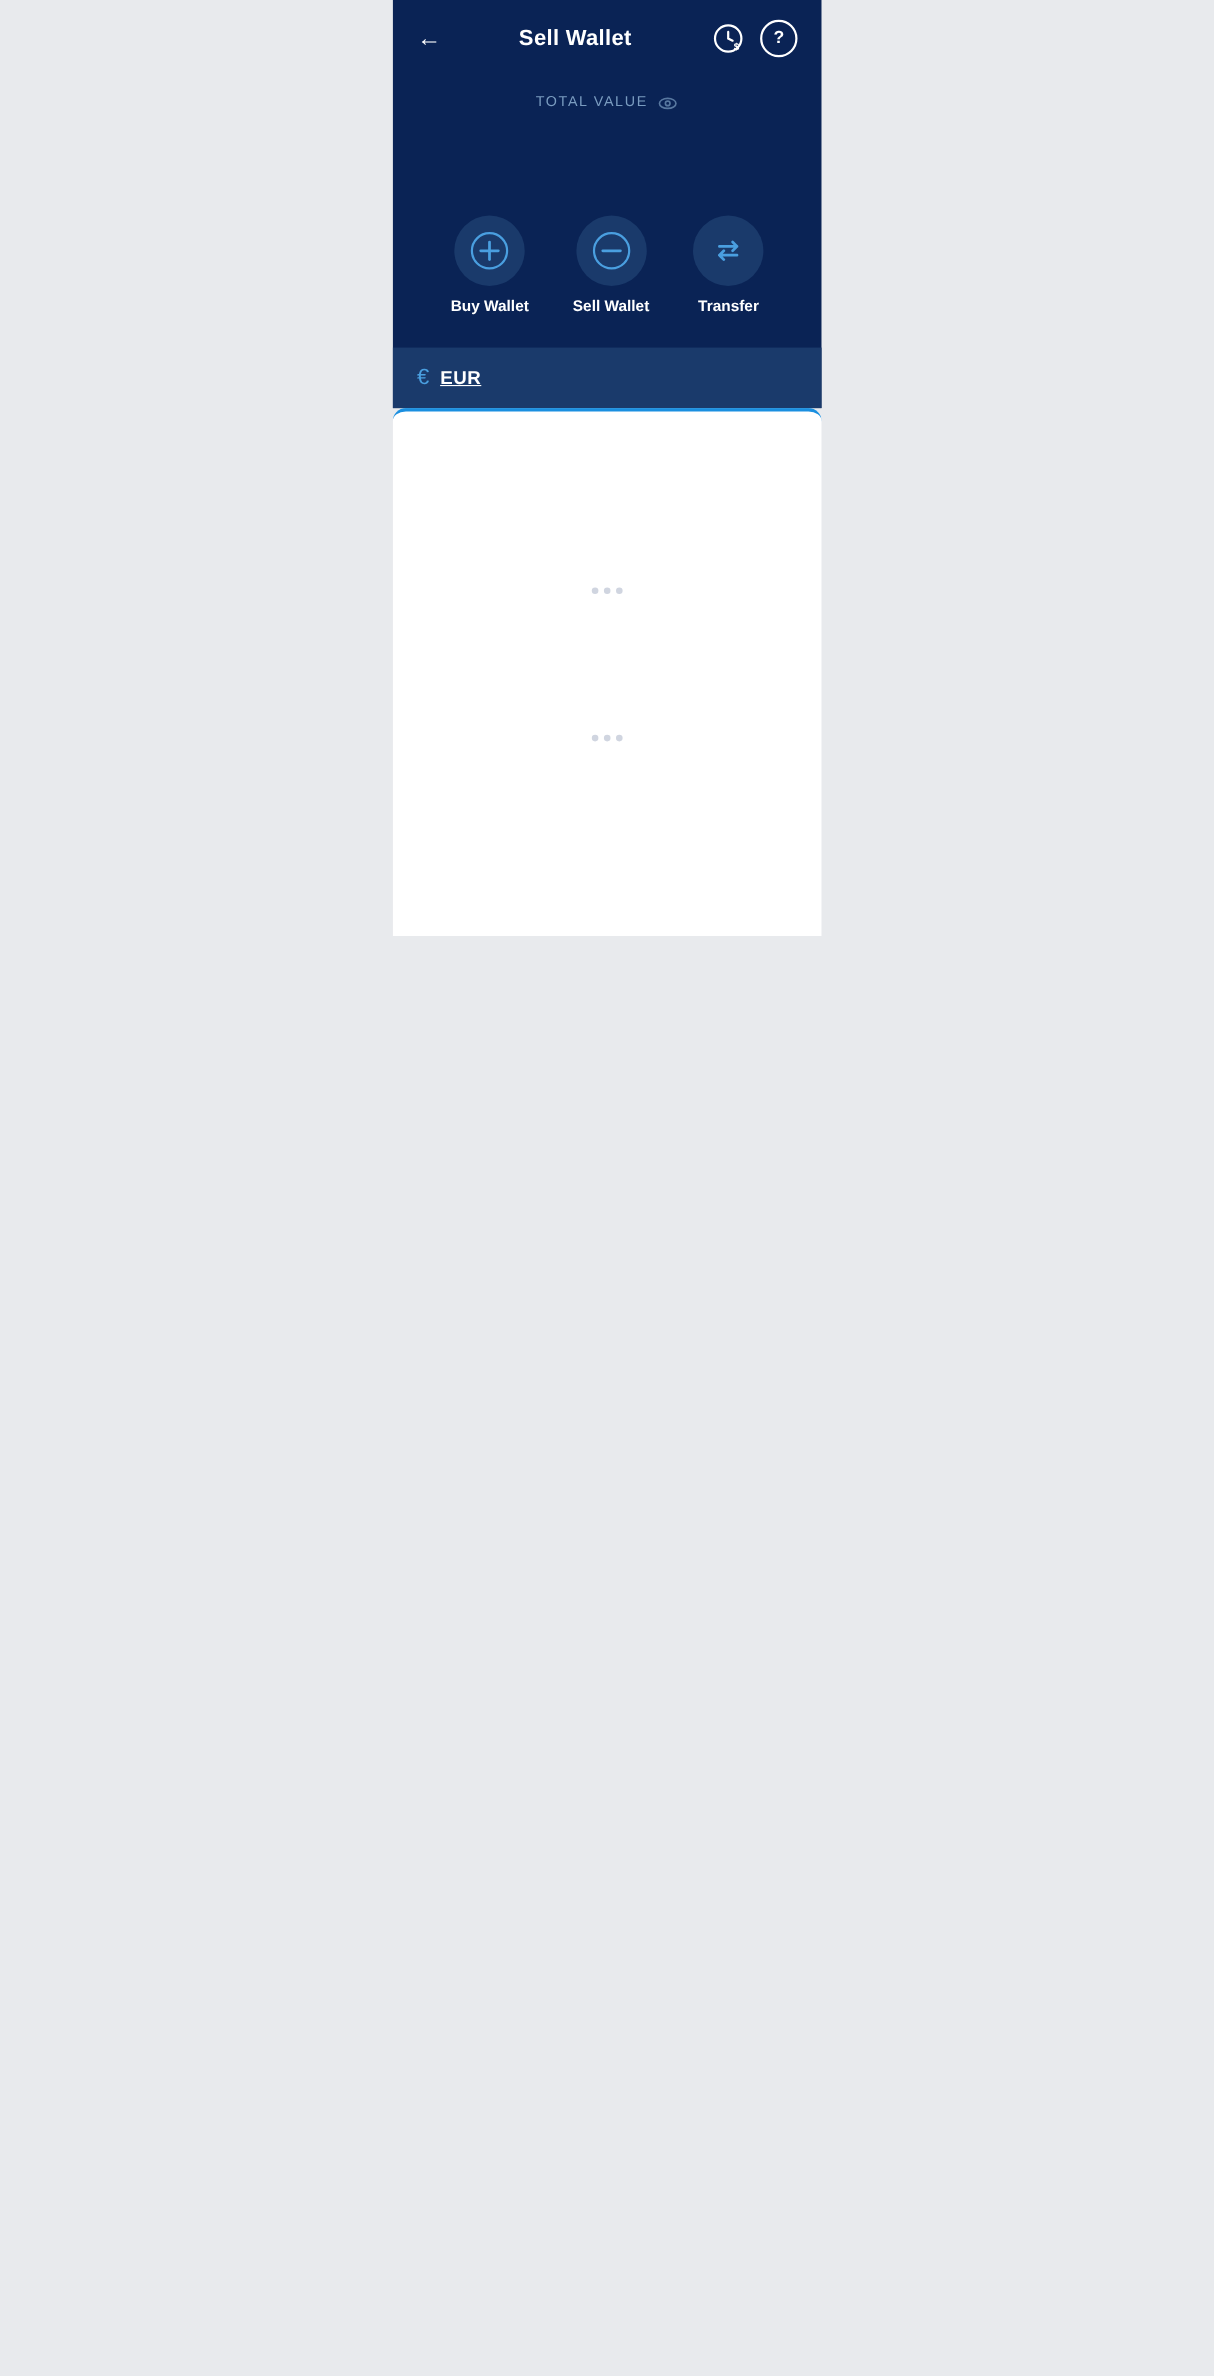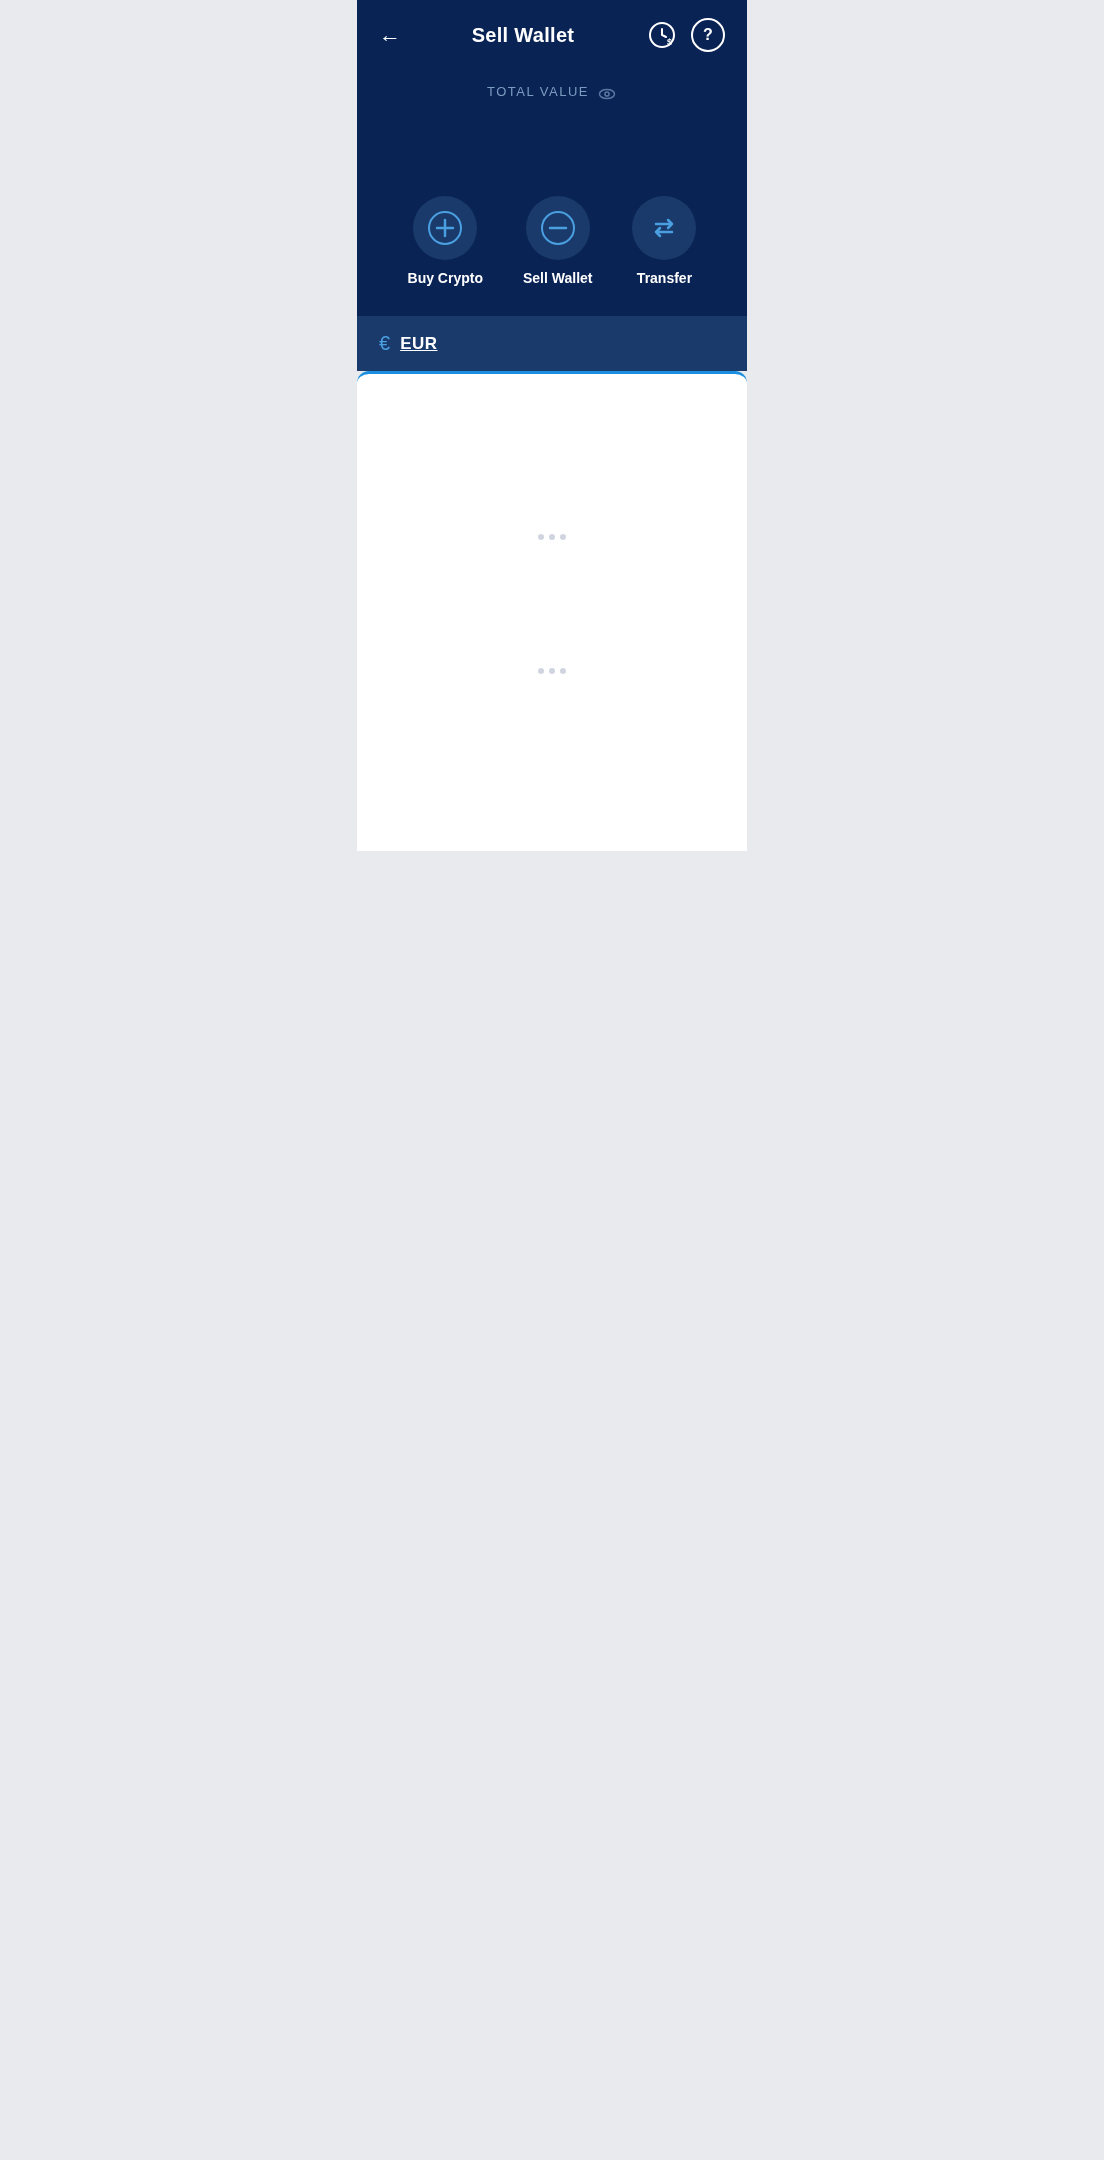--- a/index.html
+++ b/index.html
@@ -228,21 +228,21 @@
   <div class="actions-section">
 
     <div class="action-btn">
       <div class="action-circle">
         <svg width="36" height="36" viewBox="0 0 36 36" fill="none">
           <circle cx="18" cy="18" r="16" stroke="#4a9fe0" stroke-width="2" fill="none"></circle>
           <line x1="18" y1="10" x2="18" y2="26" stroke="#4a9fe0" stroke-width="2.5" stroke-linecap="round"></line>
           <line x1="10" y1="18" x2="26" y2="18" stroke="#4a9fe0" stroke-width="2.5" stroke-linecap="round"></line>
         </svg>
       </div>
-      <span class="action-label">Buy Crypto</span>
+      <span class="action-label">Buy Wallet</span>
     </div>
 
     <div class="action-btn">
       <div class="action-circle">
         <svg width="36" height="36" viewBox="0 0 36 36" fill="none">
           <circle cx="18" cy="18" r="16" stroke="#4a9fe0" stroke-width="2" fill="none"></circle>
           <line x1="10" y1="18" x2="26" y2="18" stroke="#4a9fe0" stroke-width="2.5" stroke-linecap="round"></line>
         </svg>
       </div>
       <span class="action-label">Sell Wallet</span>

